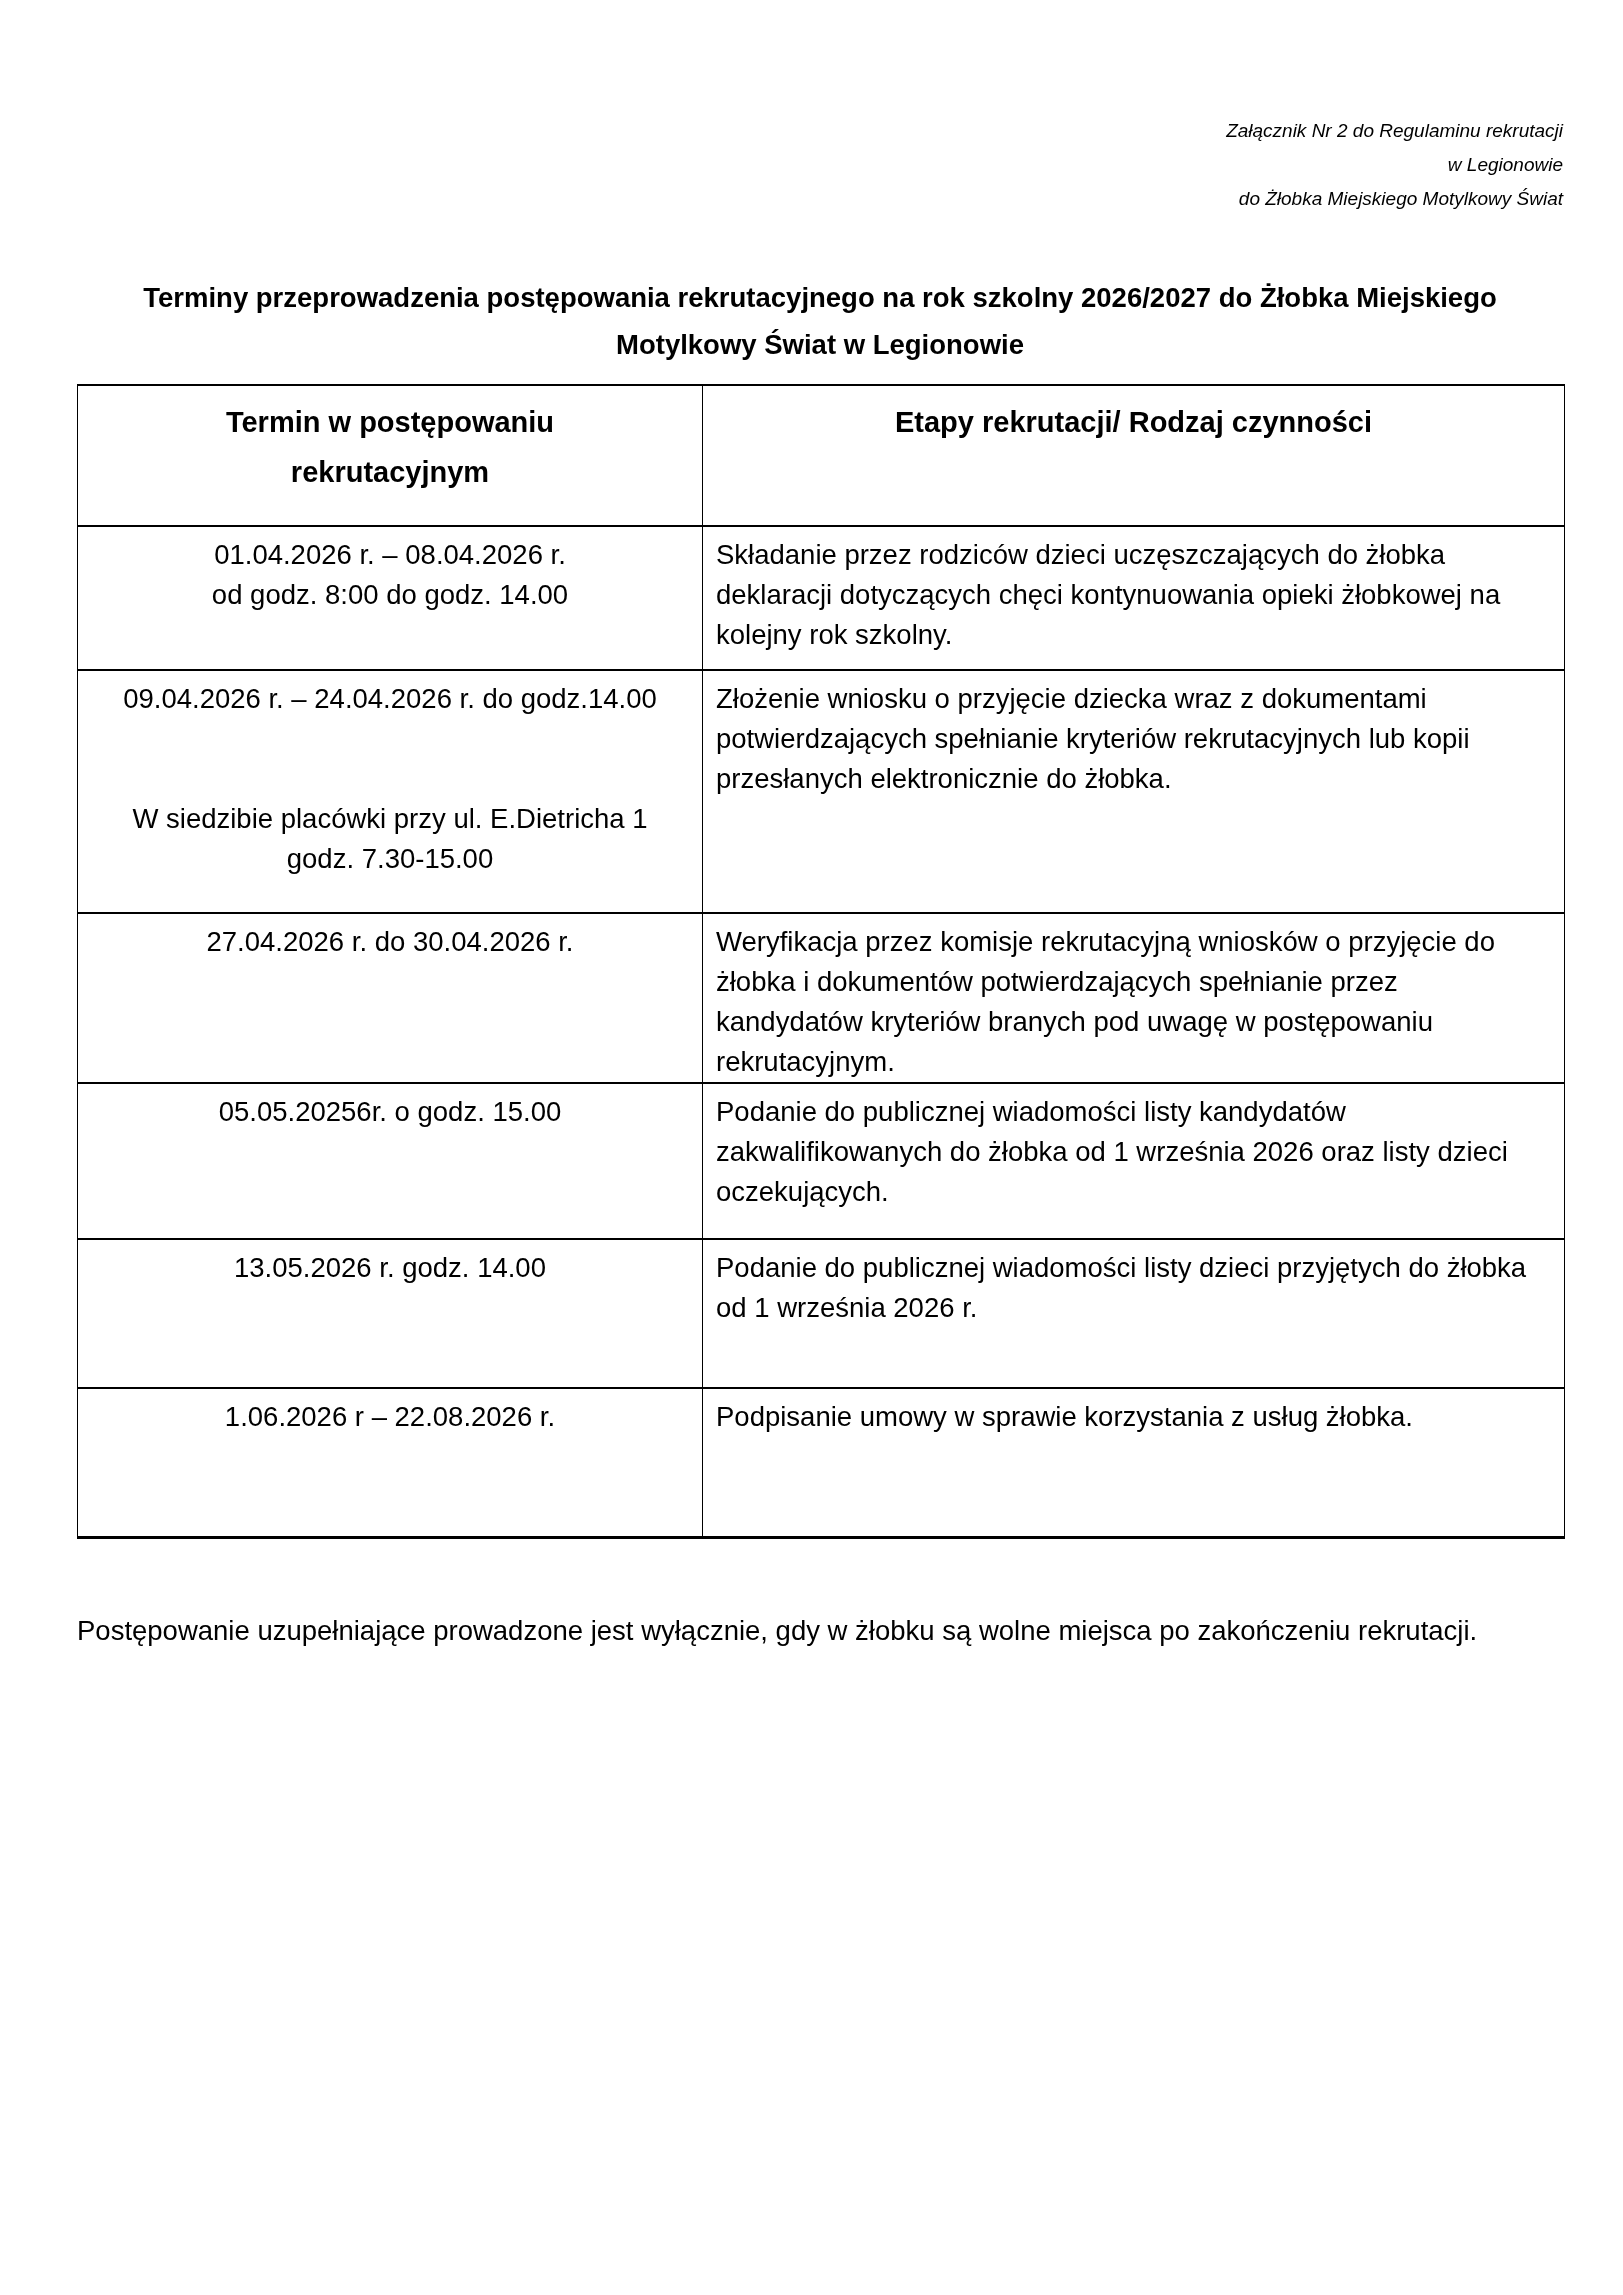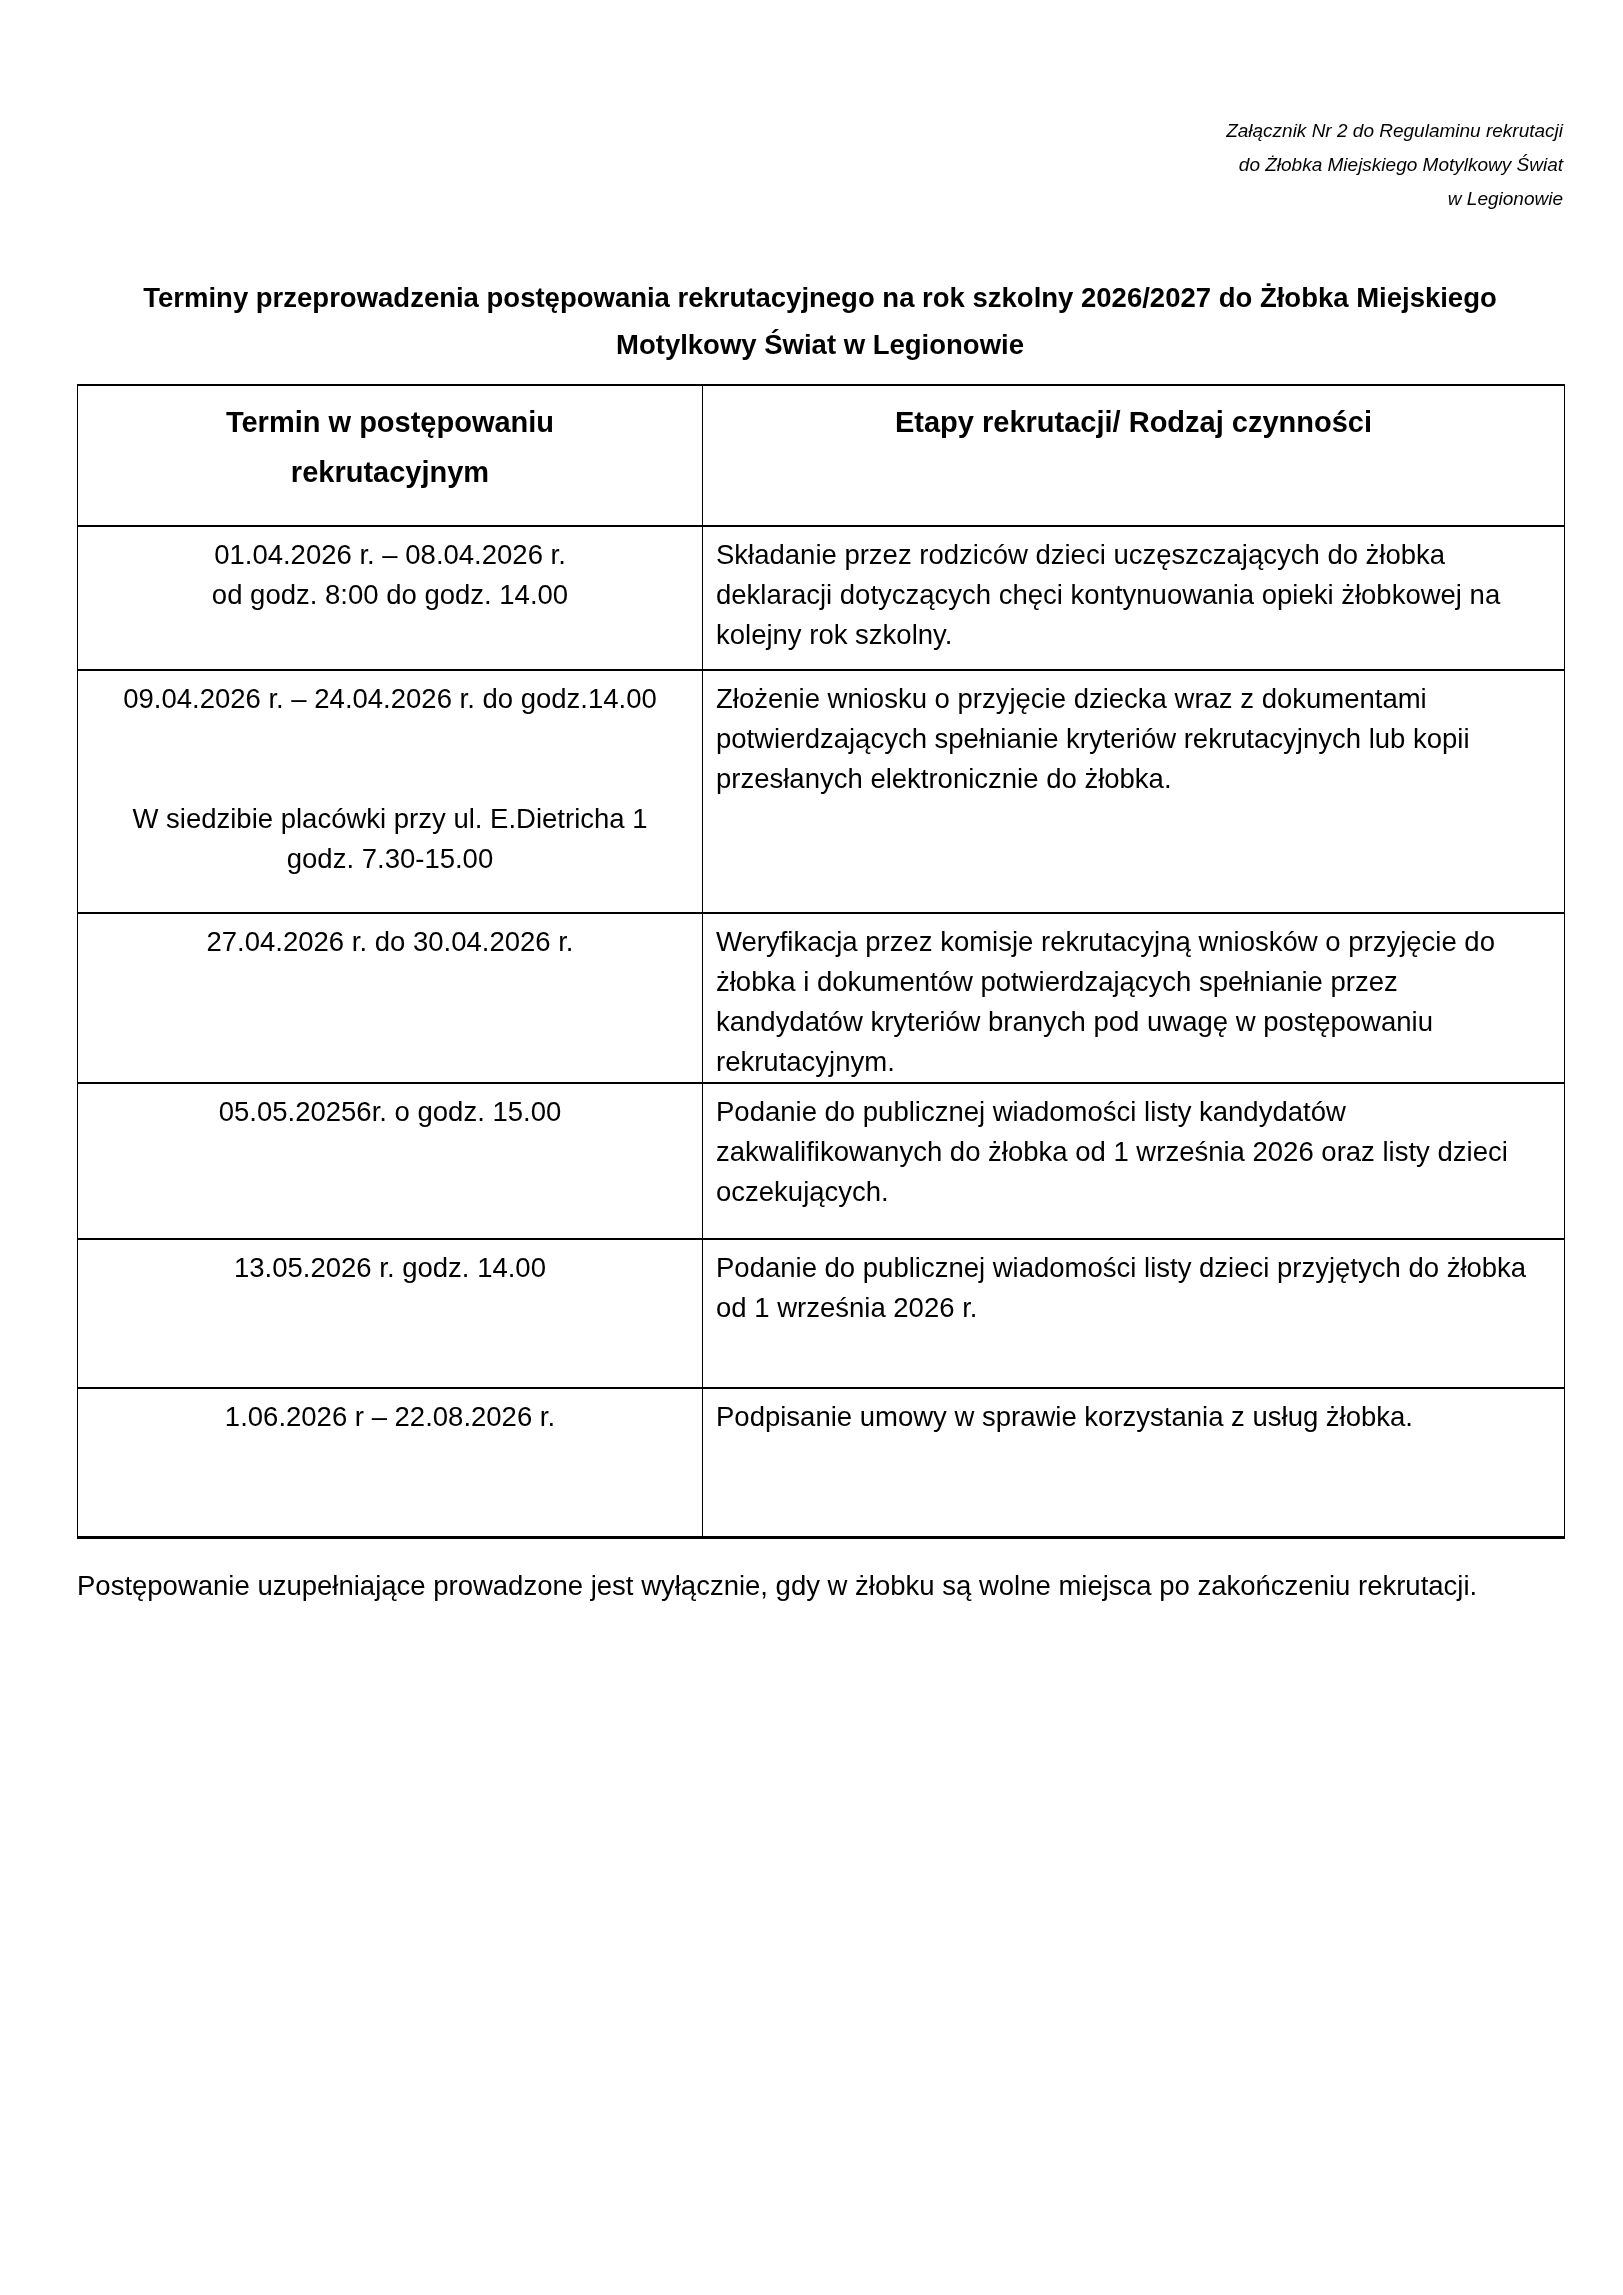--- a/index.html
+++ b/index.html
@@ -86,35 +86,35 @@
   tr.r-head th { height: 141px; }
   tr.r1 td { height: 144px; }
   tr.r2 td { height: 243px; }
   tr.r3 td { height: 162px; }
   tr.r4 td { height: 156px; }
   tr.r5 td { height: 155px; }
   tr.r6 td { height: 149px; }
   tr.r7 td { height: 150px; }
   
   .footer-note {
-    margin-top: 25px;
+    margin-top: 70px;
     font-size: 27.5px;
     line-height: 43px;
     text-align: justify;
   }
 </style>
 </head>
 <body>
 
 <div class="page">
 
   <div class="annotation">
     <div>Załącznik Nr 2 do Regulaminu rekrutacji</div>
+    <div>w Legionowie</div>
     <div>do Żłobka Miejskiego Motylkowy Świat</div>
-    <div>w Legionowie</div>
   </div>
 
   <div class="doc-title">
     <div>Terminy przeprowadzenia postępowania rekrutacyjnego na rok szkolny 2026/2027 do Żłobka Miejskiego</div>
     <div>Motylkowy Świat w Legionowie</div>
   </div>
 
   <table class="schedule">
     <colgroup>
       <col class="col-term">

